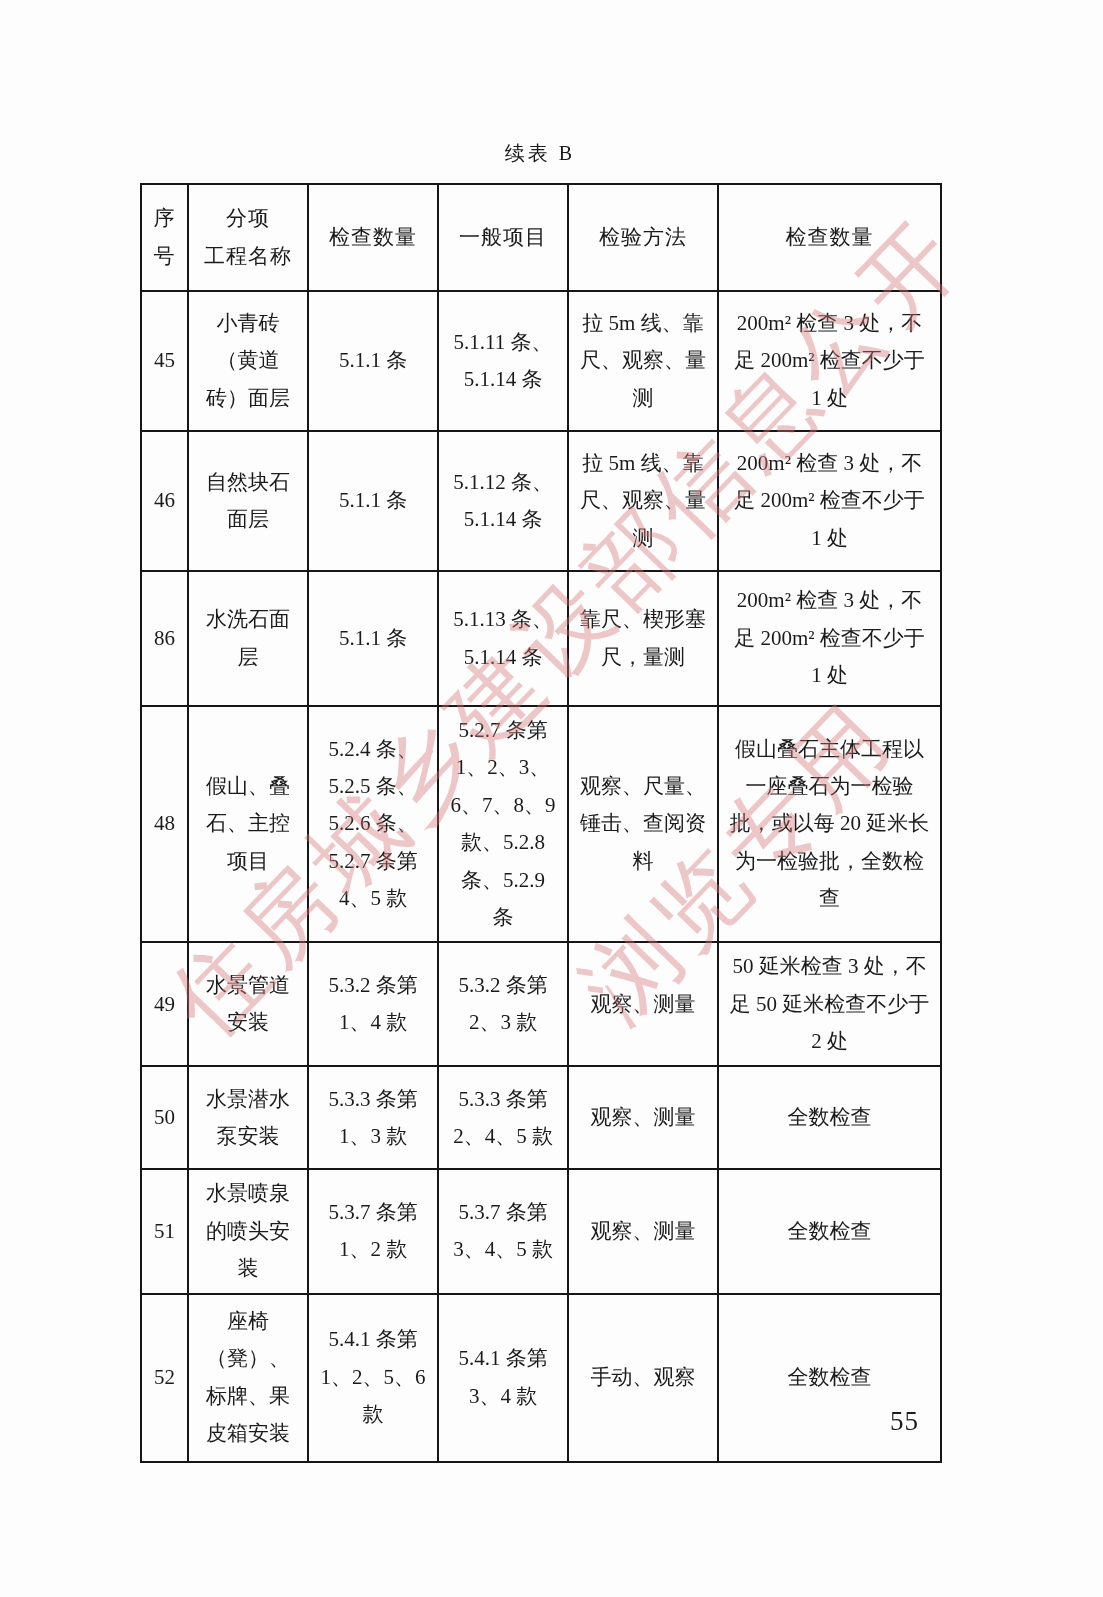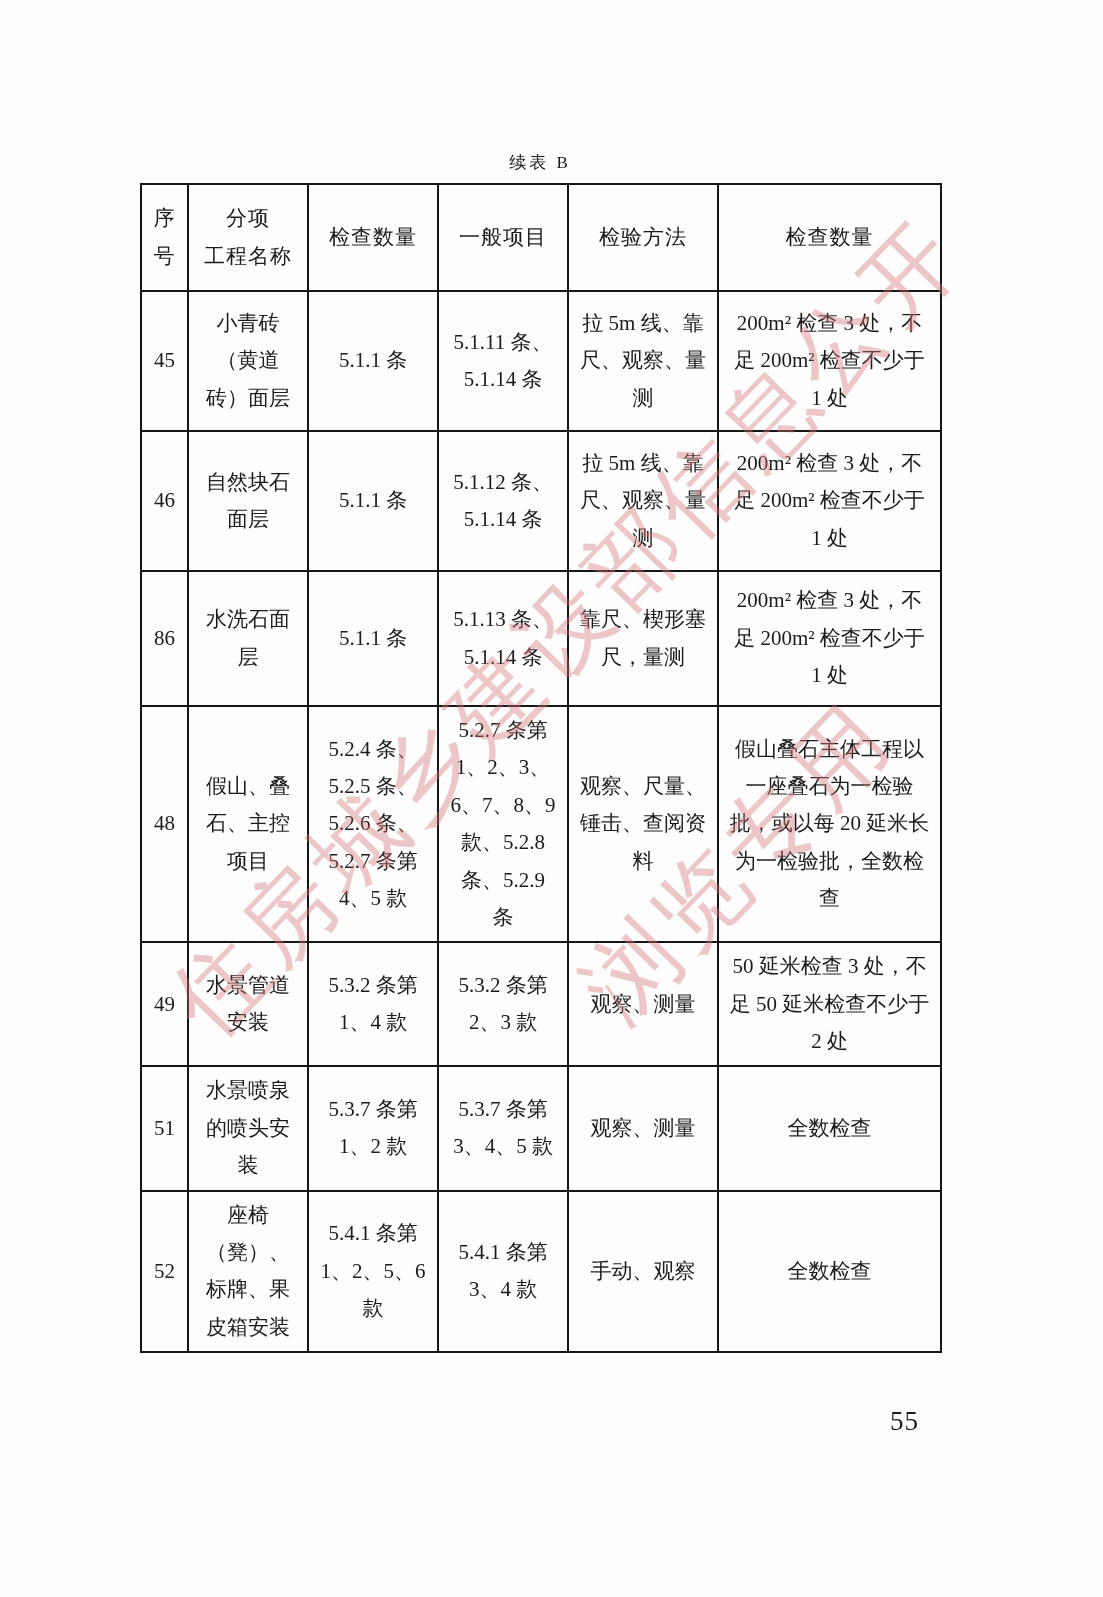--- a/index.html
+++ b/index.html
@@ -10,23 +10,23 @@
     color: #1b1b1b;
     position: relative;
     overflow: hidden;
   }
   .page {
     position: absolute; inset: 0;
     background: #fdfdfd;
   }
   .doc-title {
     position: absolute;
-    top: 151px; left: 140px; width: 800px;
+    top: 140px; left: 140px; width: 800px;
     text-align: center;
-    font-size: 17px;
+    font-size: 20px;
     letter-spacing: 3px;
   }
   table.spec {
     position: absolute;
     top: 183px; left: 140px;
     width: 800px;
     border-collapse: collapse;
     table-layout: fixed;
     background: transparent;
   }
@@ -147,20 +147,28 @@
       </tr>
       <tr>
         <td class="c">49</td>
         <td class="j">水景管道安装</td>
         <td class="j">5.3.2 条第 1、4 款</td>
         <td class="j">5.3.2 条第 2、3 款</td>
         <td class="c">观察、测量</td>
         <td class="j">50 延米检查 3 处，不足 50 延米检查不少于 2 处</td>
       </tr>
       <tr>
+        <td class="c">50</td>
+        <td class="j">水景潜水泵安装</td>
+        <td class="j">5.3.3 条第 1、3 款</td>
+        <td class="j">5.3.3 条第 2、4、5 款</td>
+        <td class="c">观察、测量</td>
+        <td class="c">全数检查</td>
+      </tr>
+      <tr>
         <td class="c">51</td>
         <td class="j">水景喷泉的喷头安装</td>
         <td class="j">5.3.7 条第 1、2 款</td>
         <td class="j">5.3.7 条第 3、4、5 款</td>
         <td class="c">观察、测量</td>
         <td class="c">全数检查</td>
       </tr>
       <tr>
         <td class="c">52</td>
         <td class="j">座椅（凳）、标牌、果皮箱安装</td>

